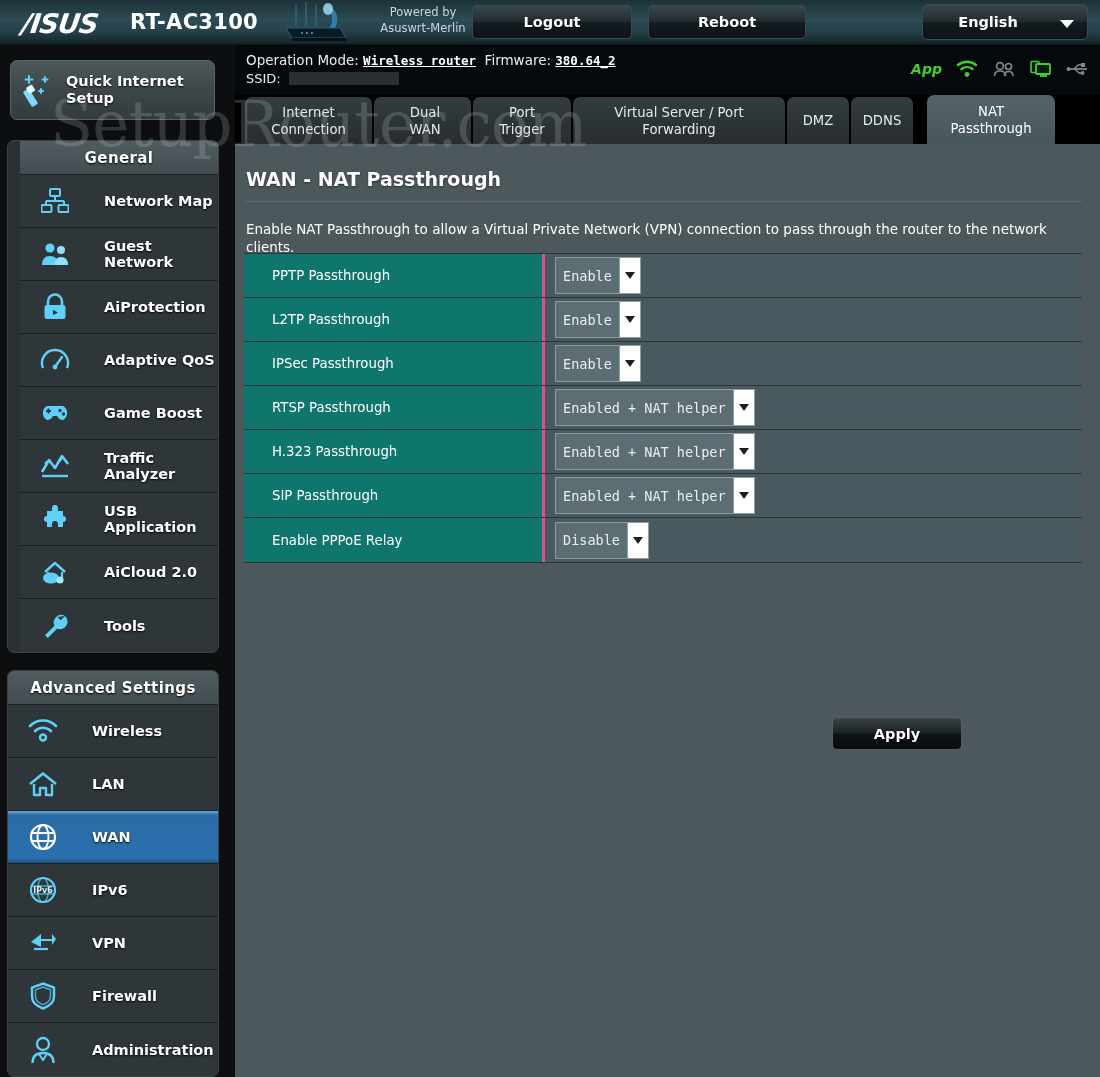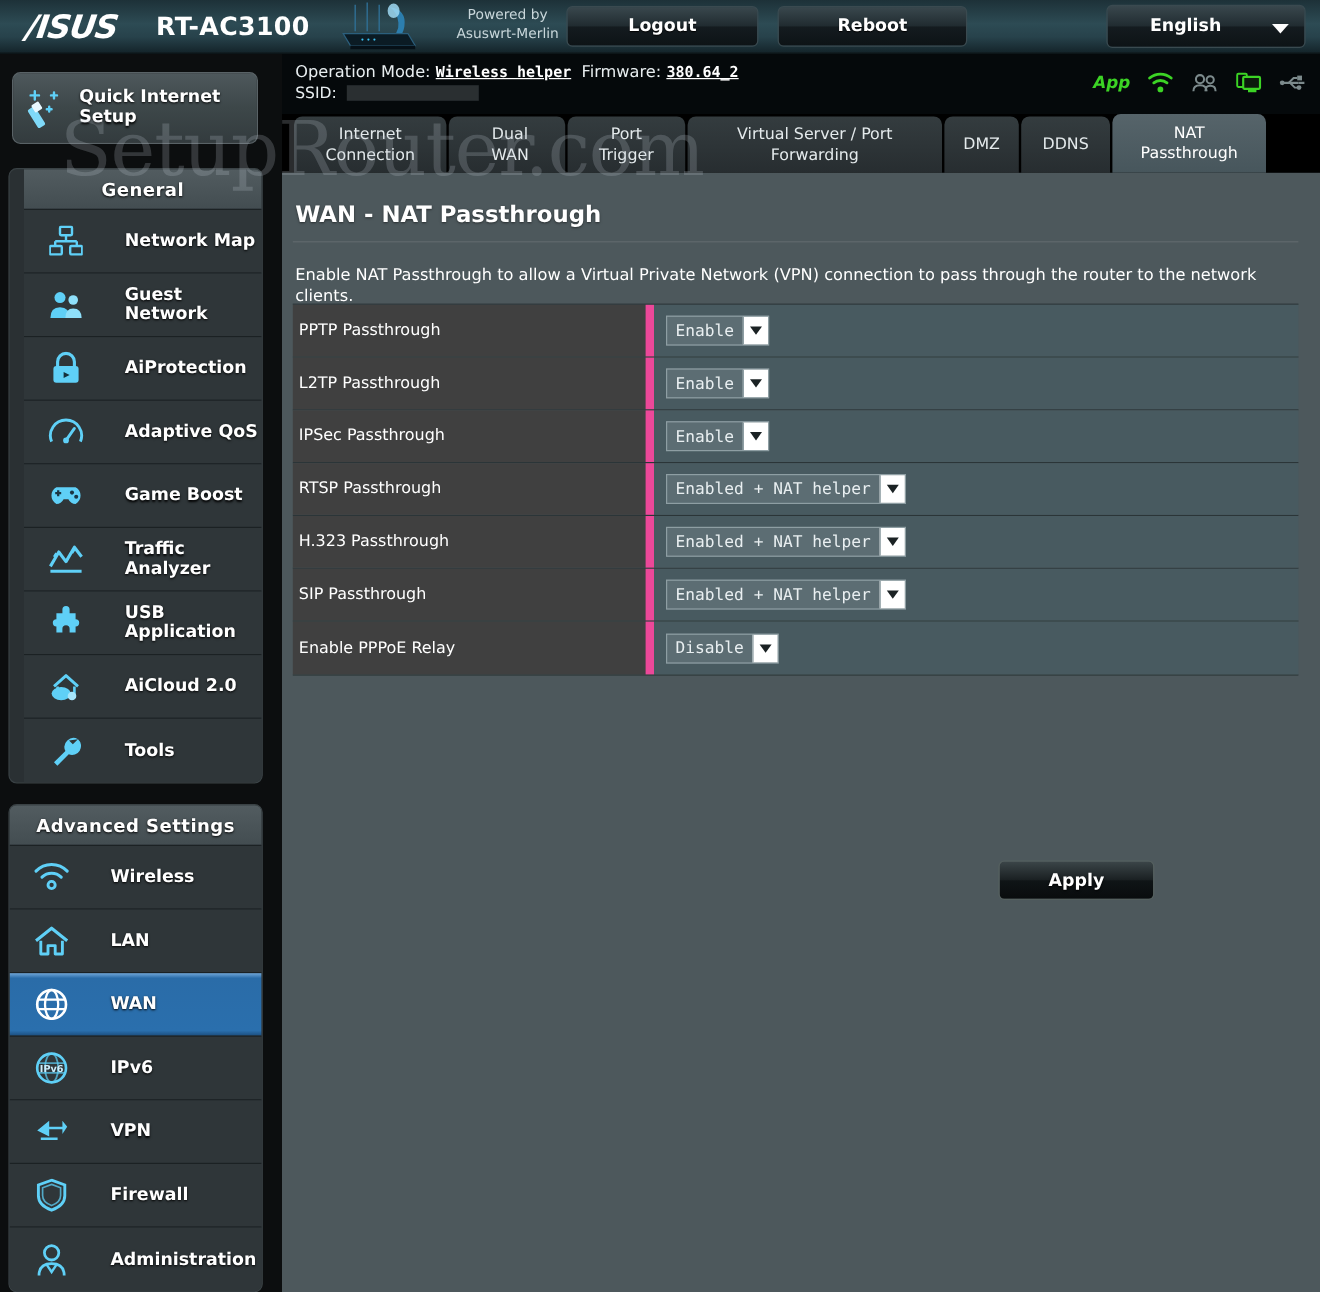--- a/index.html
+++ b/index.html
@@ -302,40 +302,40 @@
   }
   .setting-row {
     display: flex;
     height: 44px;
     border-bottom: 1px solid #2b3538;
   }
   .setting-row:last-child { border-bottom: none; }
   .row-label {
     width: 301px;
     flex: 0 0 301px;
-    background: #404040;
-    display: flex;
-    align-items: center;
-    padding-left: 5px;
+    background: #0f766e;
+    display: flex;
+    align-items: center;
+    padding-left: 28px;
     font-size: 13.3px;
     color: #ffffff;
-    border-right: 7px solid #ec4899;
+    border-right: 3px solid #ec4899;
   }
   .row-control {
     flex: 1;
     background: #485a60;
     display: flex;
     align-items: center;
     padding-left: 10px;
   }
 
   .sel {
     display: inline-flex;
     align-items: stretch;
-    height: 25px;
+    height: 37px;
     border: 1px solid #8e9ea3;
     background: #5c6d73;
     cursor: pointer;
   }
   .sel .sel-text {
     display: flex;
     align-items: center;
     padding: 0 7px;
     font-family: "DejaVu Sans Mono", "Liberation Mono", monospace;
     font-size: 13.5px;
@@ -423,21 +423,21 @@
     <div id="language-select">
       <div class="lang-label">English</div>
       <div class="caret-down"></div>
     </div>
   </div>
 
   <div class="statusbar"></div>
 
   <div class="status-text">
     <span>Operation Mode:</span>
-    <span class="val">Wireless helper</span>
+    <span class="val">Wireless router</span>
     &nbsp;<span>Firmware:</span>
     <span class="val">380.64_2</span>
   </div>
 
   <div class="ssid-line">
     <span>SSID:</span>
     <span class="ssid-blank"></span>
   </div>
 
   <div class="status-icons">
@@ -683,21 +683,21 @@
     </div>
     <div class="tab" style="left:238px;width:98px;text-align:center;">
       <span>Port<br>Trigger</span>
     </div>
     <div class="tab" style="left:338px;width:212px;">
       <span>Virtual Server / Port<br>Forwarding</span>
     </div>
     <div class="tab" style="left:552px;width:62px;">
       <span>DMZ</span>
     </div>
-    <div class="tab" style="left:616px;width:74px;">
+    <div class="tab" style="left:616px;width:62px;">
       <span>DDNS</span>
     </div>
     <div class="tab active" style="left:692px;width:128px;">
       <span>NAT<br>Passthrough</span>
     </div>
   </div>
 
   <div class="content">
     <div class="page-title">WAN - NAT Passthrough</div>
     <div class="title-rule"></div>

